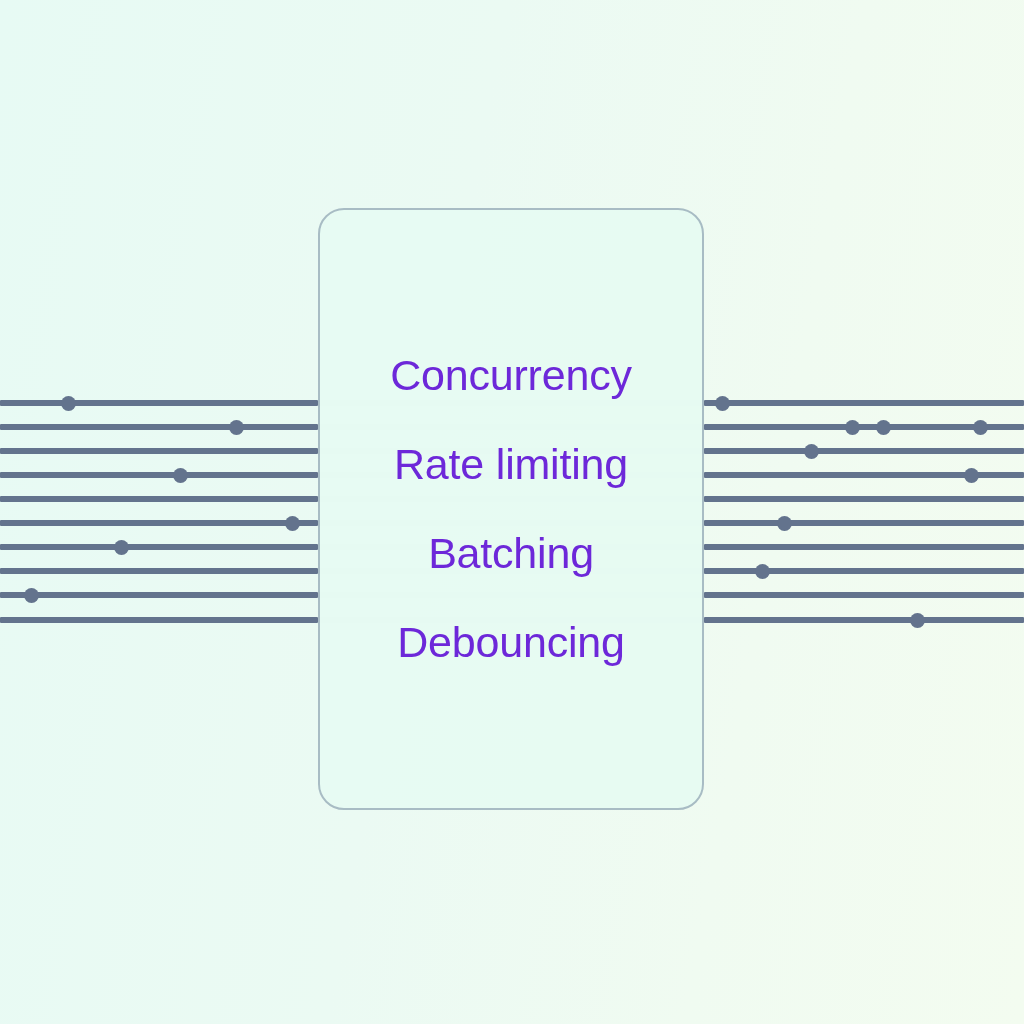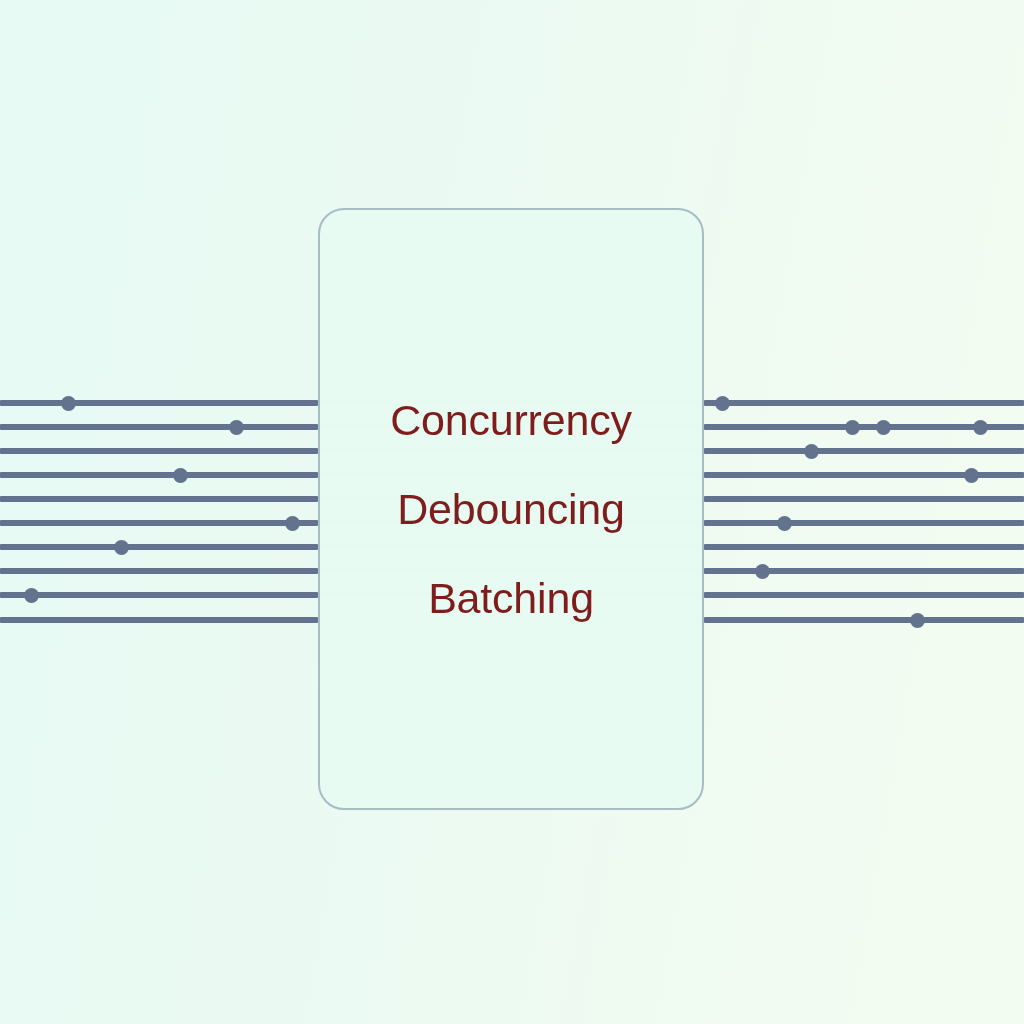--- a/index.html
+++ b/index.html
@@ -76,21 +76,21 @@
     display: flex;
     flex-direction: column;
     align-items: center;
     justify-content: center;
     gap: 46px;
     width: 100%;
   }
   .card-item {
     font-size: 43px;
     line-height: 1.0;
-    color: #7f1d1d;
+    color: #6d28d9;
     letter-spacing: -0.2px;
     text-align: center;
     white-space: nowrap;
   }
 </style>
 </head>
 <body>
 
 <div id="stage">
 
@@ -158,18 +158,19 @@
         <div class="seg left" style="width: 318px; background: rgb(99, 115, 141);"></div>
         <div class="seg mid" style="left: 318px; width: 386px; background: rgb(214, 236, 230);"></div>
         <div class="seg right" style="width: 320px; background: rgb(99, 115, 141);"></div>
         <div class="dot" style="left: 917px; background: rgb(99, 115, 141);"></div>
       </div>
     </div>
 
   <div id="card">
     <div id="card-list">
         <div class="card-item">Concurrency</div>
+        <div class="card-item">Rate limiting</div>
+        <div class="card-item">Batching</div>
         <div class="card-item">Debouncing</div>
-        <div class="card-item">Batching</div>
       </div>
   </div>
 
 </div>
 
 </body></html>

